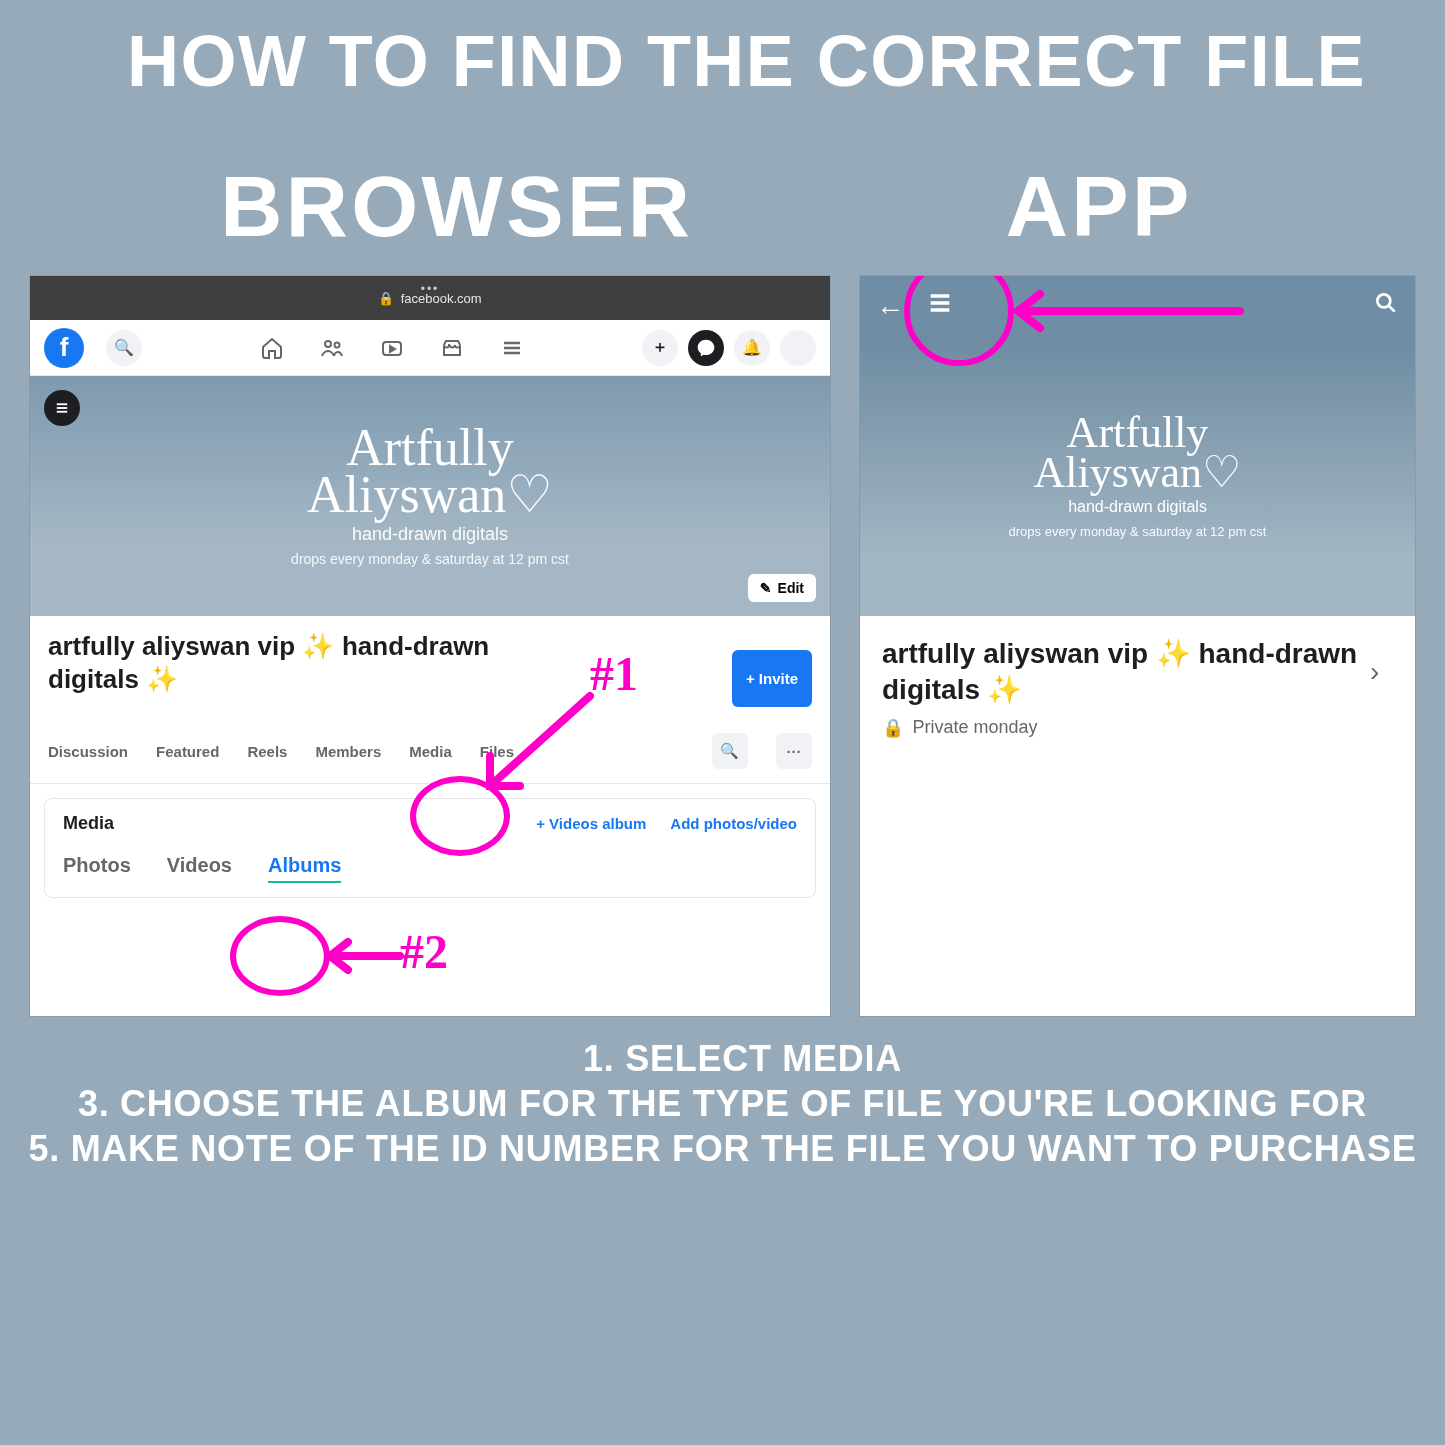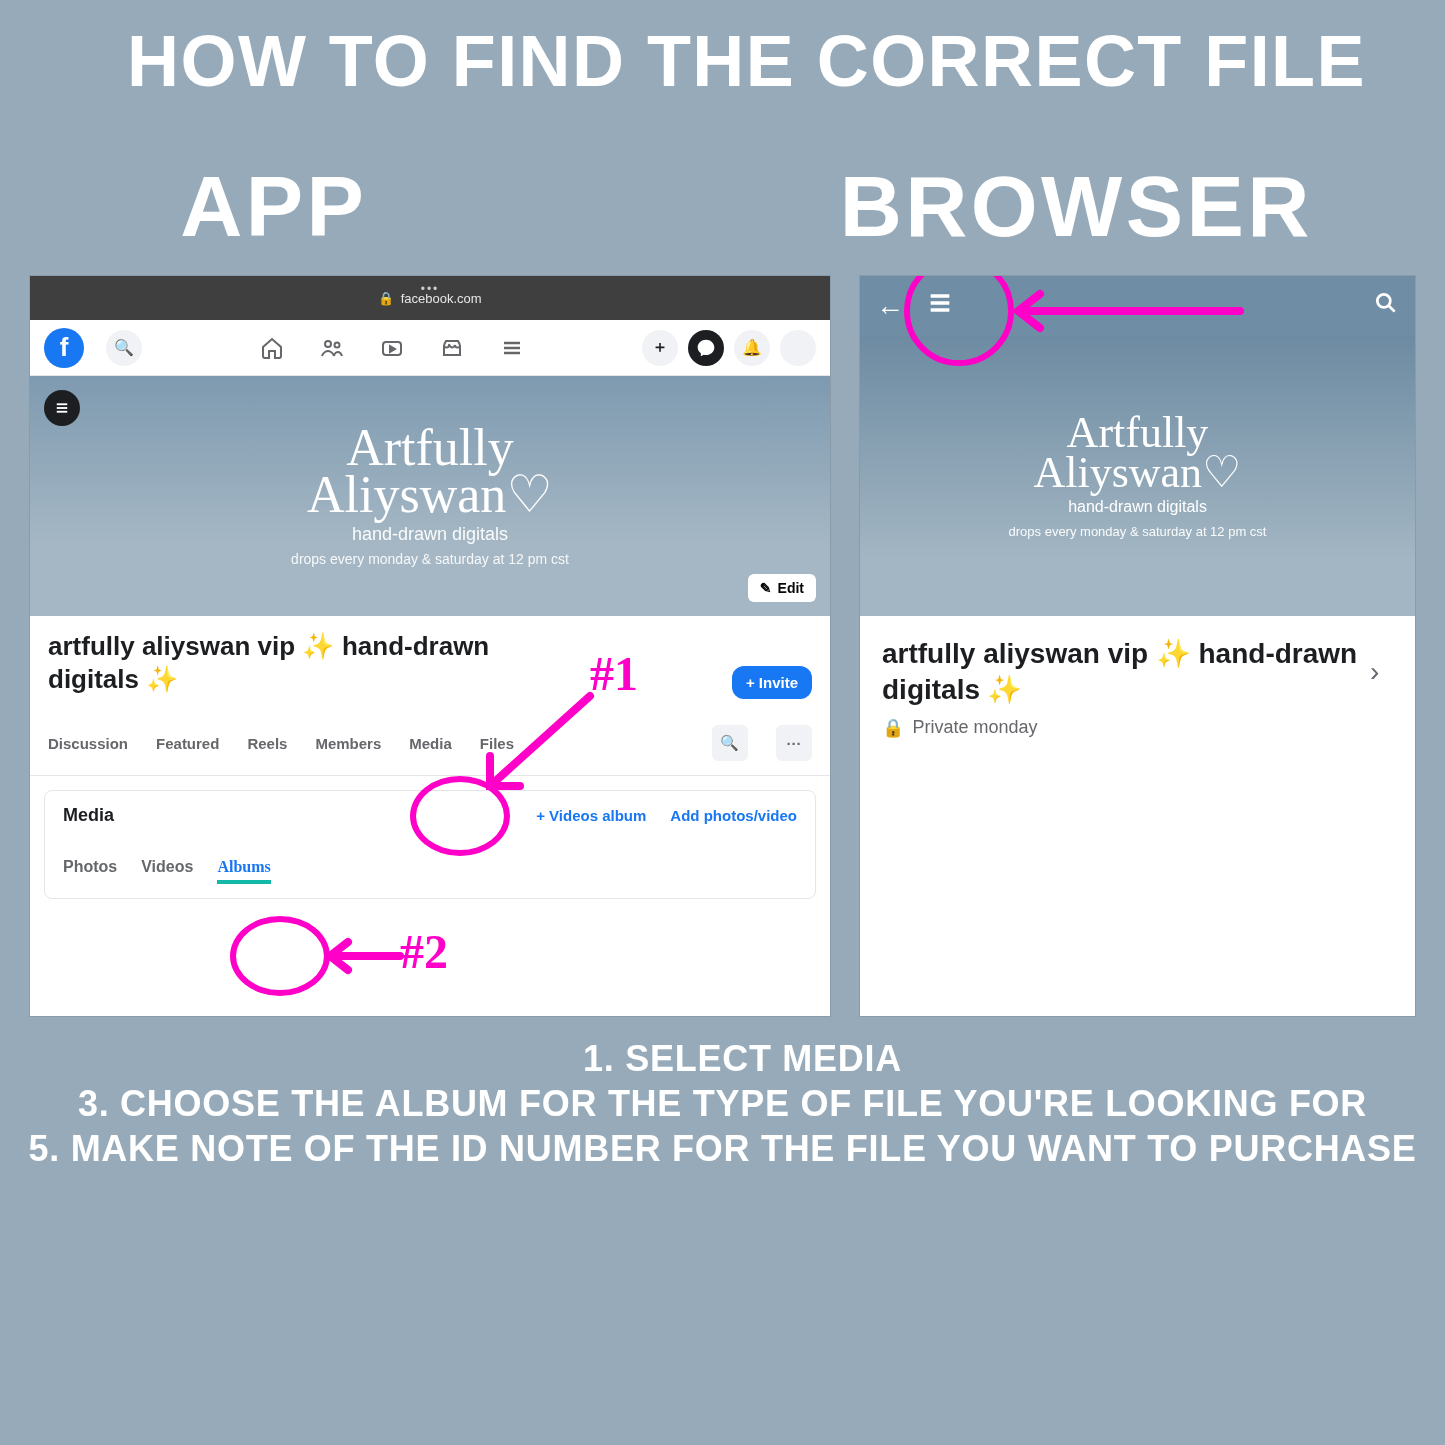--- a/index.html
+++ b/index.html
@@ -65,39 +65,39 @@
   .cover .sub { font-size:18px; margin-top:6px; opacity:.95; }
   .cover .sub2 { font-size:14px; margin-top:6px; opacity:.9; }
   .dark-circ.floating { position:absolute; left:14px; top:14px; }
   .edit-btn {
     position:absolute; right:14px; bottom:14px; background:#fff; color:#050505;
     font-size:14px; font-weight:600; padding:6px 12px; border-radius:6px; display:flex; gap:6px; align-items:center;
   }
   .group-title-row { padding:14px 18px 0 18px; display:flex; align-items:flex-start; }
   .group-title { font-size:26px; font-weight:800; line-height:1.25; max-width:480px;}
   .invite-btn {
-    margin-left:auto; margin-top:36px;
+    margin-left:auto; margin-top:20px;
     background:#1877f2; color:#fff; font-weight:700; font-size:15px;
-    padding:8px 14px; border-radius:12px;
+    padding:20px 14px; border-radius:6px;
   }
   .tabs {
     display:flex; gap:28px; align-items:center; padding:20px 18px 0 18px;
     font-size:15px; color:#65676b; font-weight:600; border-bottom:1px solid #e4e6eb;
     padding-bottom:14px; margin-top:6px;
   }
   .tabs .spacer { flex:1; }
   .sq-btn { width:36px; height:36px; border-radius:6px; background:#f0f2f5; display:flex; align-items:center; justify-content:center;}
   .media-card {
     margin:14px; border:1px solid #e4e6eb; border-radius:8px; padding:14px 18px;
   }
   .media-head { display:flex; align-items:center; }
   .media-head h3 { font-size:18px; font-weight:800; }
   .media-head .links { margin-left:auto; display:flex; gap:24px; color:#1877f2; font-weight:700; font-size:15px;}
-  .subtabs { display:flex; gap:24px; margin-top:32px; font-size:16px; color:#65676b; font-weight:600;}
-  .subtabs .active { color:#1877f2; border-bottom:4px solid #14b8a6; padding-bottom:4px;font-family:Liberation Serif, serif;}
+  .subtabs { display:flex; gap:36px; margin-top:20px; font-size:20px; color:#65676b; font-weight:600;}
+  .subtabs .active { color:#1877f2; border-bottom:2px solid #14b8a6; padding-bottom:4px;}
 
   
   .app-header {
     height:60px; background:#6f8ea5; display:flex; align-items:center; color:#fff;
     padding:0 16px; gap:22px;
   }
   .app-icon { font-size:28px; }
   .app-cover {
     height:280px;
     background: linear-gradient(#6d8ba2,#a3b6c3 80%);
@@ -125,22 +125,22 @@
   }
   .inst-row { display:flex; justify-content:space-around;margin-left:40px; }
   svg.arrow { stroke:#ff00c8; stroke-width:8; fill:none; stroke-linecap:round;}
 </style>
 </head>
 <body>
 
 <div class="title t1">HOW TO FIND THE CORRECT FILE</div>
 
 <div class="t2row">
+  <div class="title t2" style="margin-left:40px">BROWSER</div>
   <div class="title t2" style="margin-right:120px">APP</div>
-  <div class="title t2" style="margin-left:40px">BROWSER</div>
 </div>
 
 <div class="cards">
 
   <div class="card browser">
     <div class="url-bar">
       <div class="dots">•••</div>
       <span style="display:flex;align-items:center;gap:6px;">
         <span>🔒</span>
         <span>facebook.com</span>

